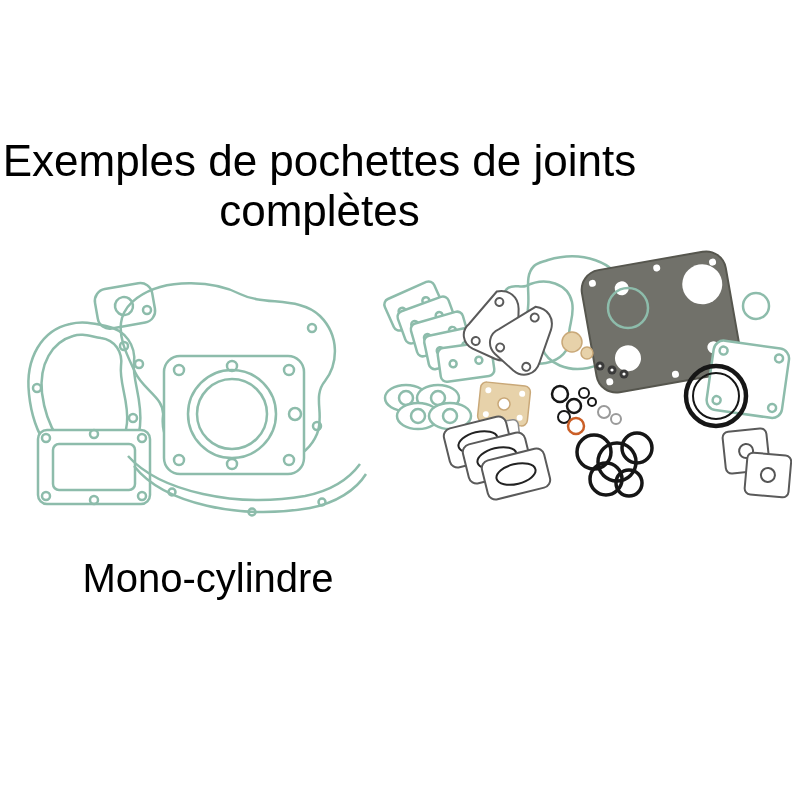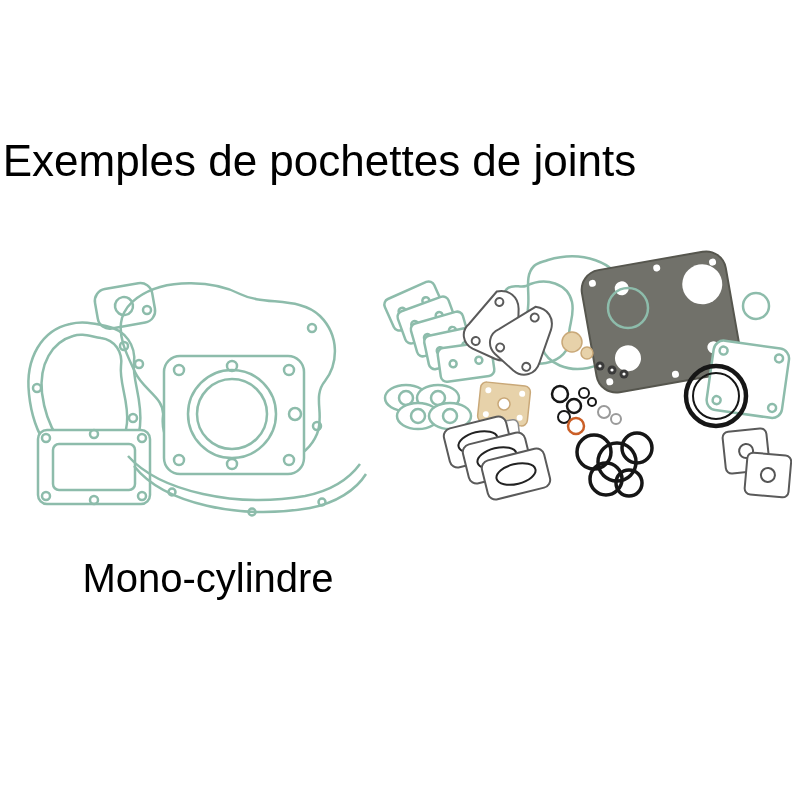--- a/index.html
+++ b/index.html
@@ -64,20 +64,21 @@
   .tl  { stroke: var(--teal, #8dbcab); fill: none; stroke-width: 2.5; }
   .tlw { stroke: var(--teal, #8dbcab); fill: #ffffff; stroke-width: 2.5; }
   .wt  { fill: #ffffff; stroke: #5a5a5a; stroke-width: 2; }
   .blk { stroke: var(--black_ring, #161616); fill: none; }
 </style>
 </head>
 <body>
 
 <div class="title">
   <div>Exemples de pochettes de joints</div>
+  <div>complètes</div>
 </div>
 
 <div class="illus illus-left">
   <svg viewBox="0 0 366 280" xmlns="http://www.w3.org/2000/svg">
     <g>
 
       <g>
         <path class="tl" d="M125,32 C155,10 205,16 228,28 C252,40 288,30 308,50 C328,70 326,98 313,115 C300,131 313,148 305,168 C294,194 263,202 239,194 C217,187 199,198 179,192 C157,185 149,168 151,150 C153,132 131,124 123,106 C115,89 105,70 110,52 C113,42 118,37 125,32 Z"></path>
         <circle class="tl" cx="135" cy="44" r="4"></circle>
         <circle class="tl" cx="300" cy="62" r="4"></circle>

